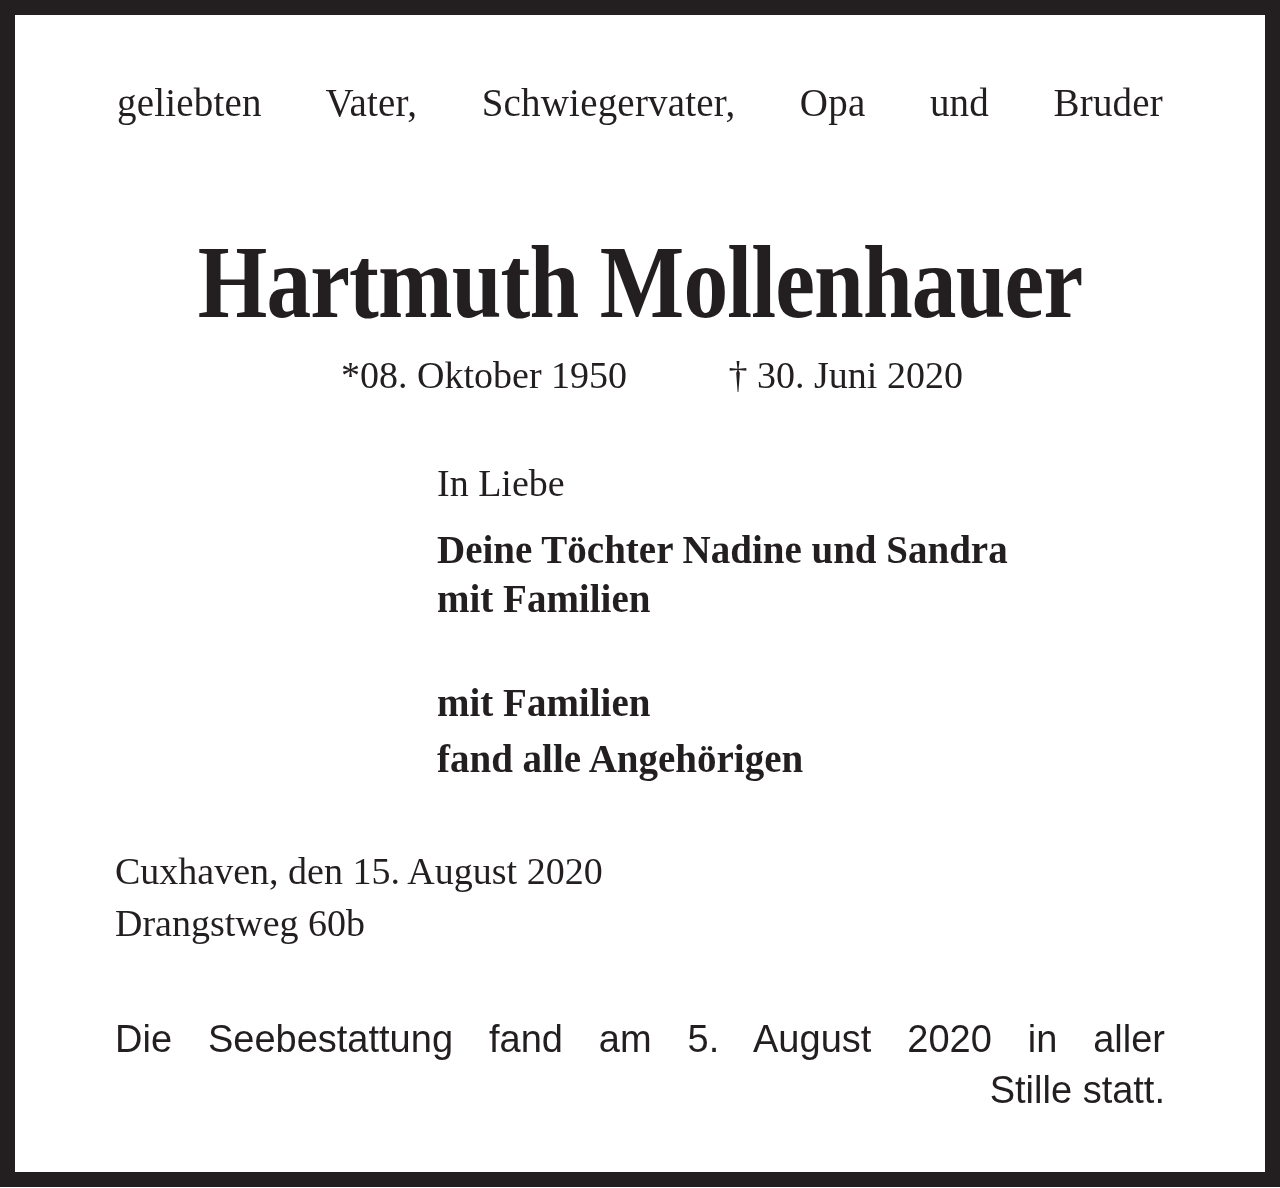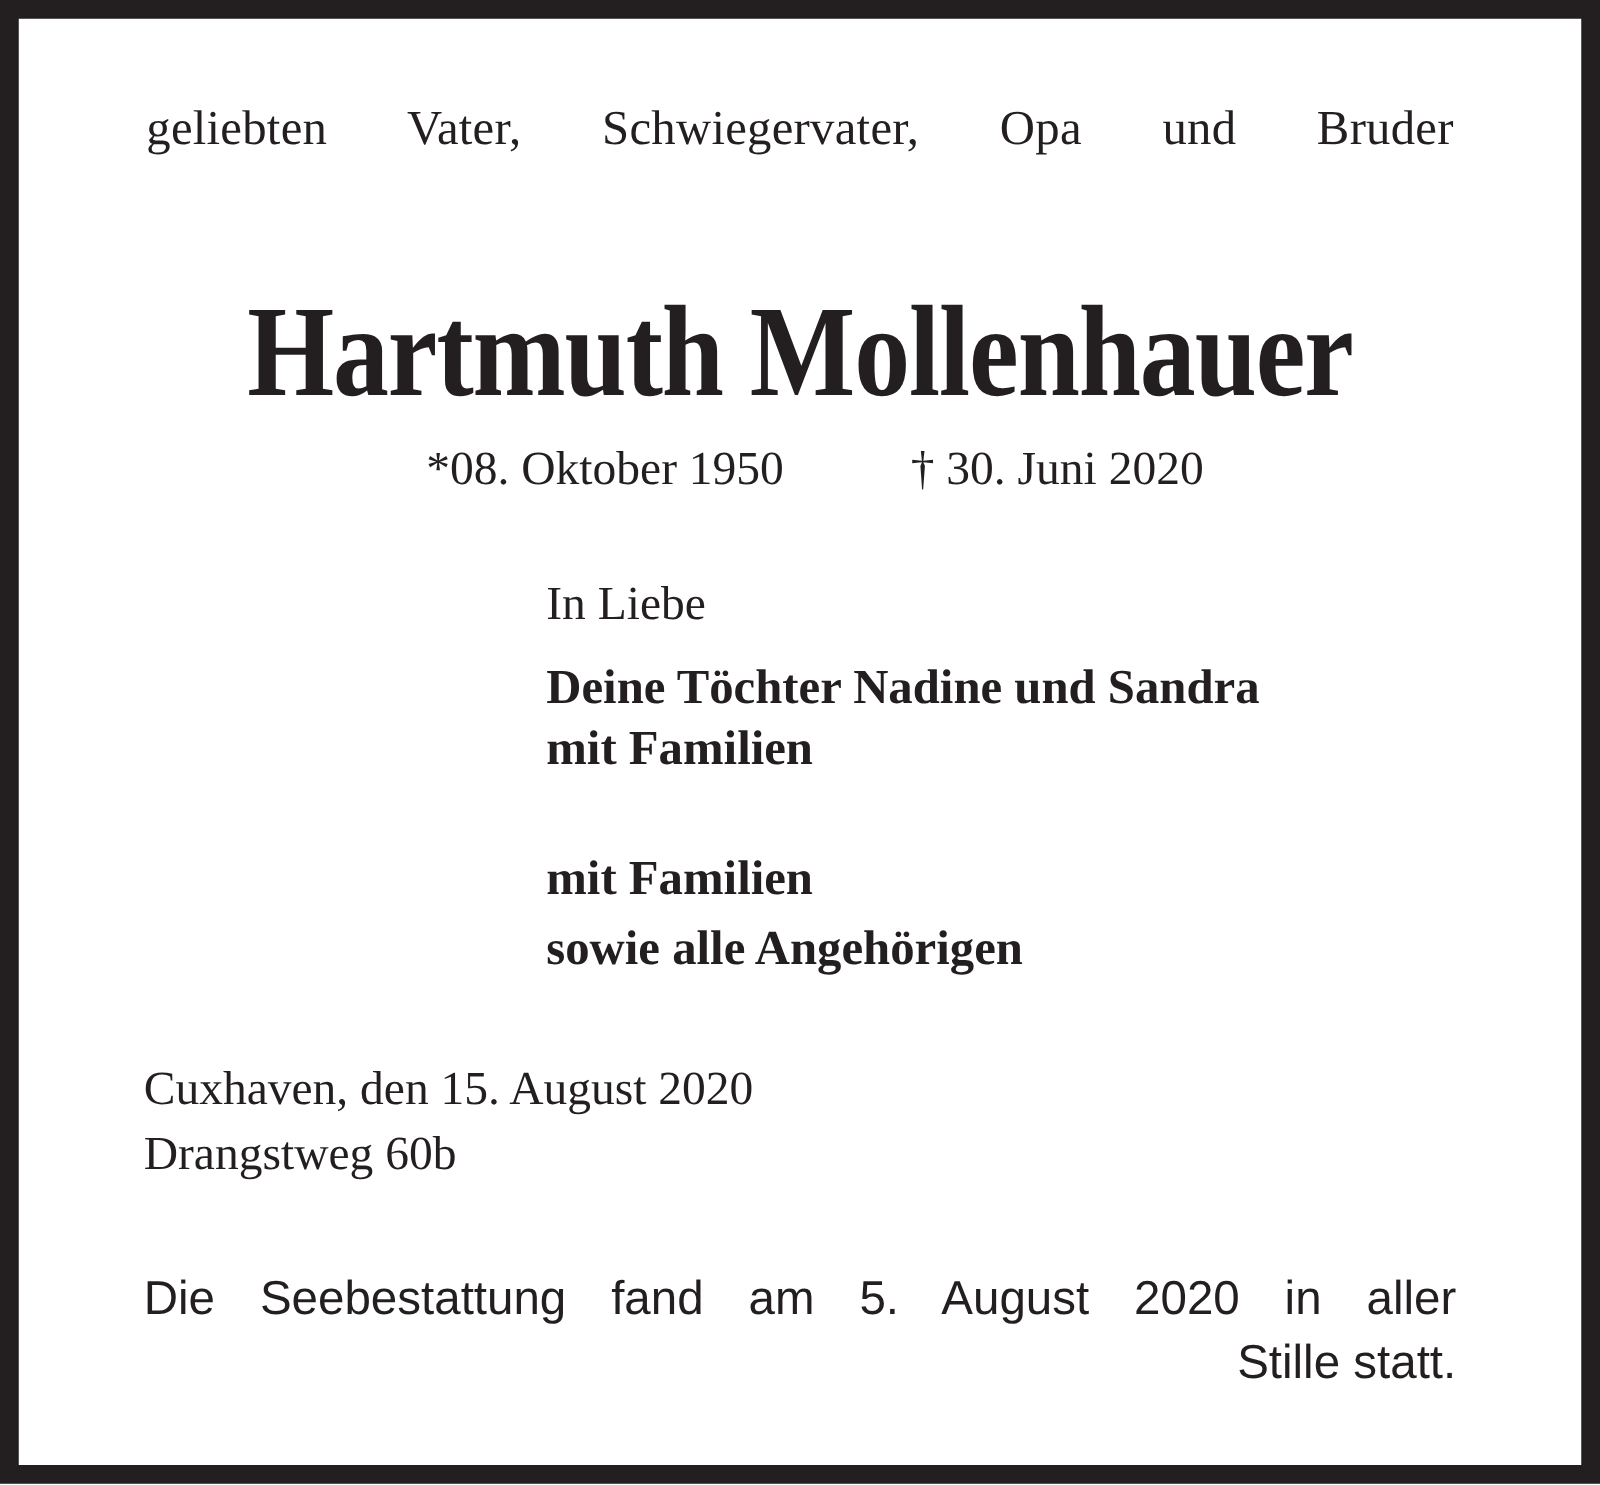--- a/index.html
+++ b/index.html
@@ -66,21 +66,21 @@
     <div class="dates">
       <span class="born">*08. Oktober 1950</span>
       <span class="died">† 30. Juni 2020</span>
     </div>
 
     <p class="t body-serif inliebe">In Liebe</p>
 
     <p class="t body-serif bold b1">Deine Töchter Nadine und Sandra</p>
     <p class="t body-serif bold b2">mit Familien</p>
     <p class="t body-serif bold b4">mit Familien</p>
-    <p class="t body-serif bold b5">sowie alle Angehörigen</p>
+    <p class="t body-serif bold b5">fand alle Angehörigen</p>
 
     <p class="t body-serif place">Cuxhaven, den 15. August 2020</p>
     <p class="t body-serif street">Drangstweg 60b</p>
 
     <div class="closing">
       <span class="c1">Die Seebestattung fand am 5. August 2020 in aller</span>
       <span class="c2">Stille statt.</span>
     </div>
 
   </div>

